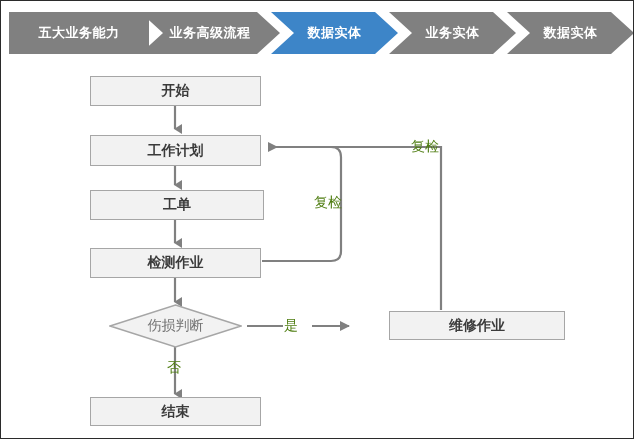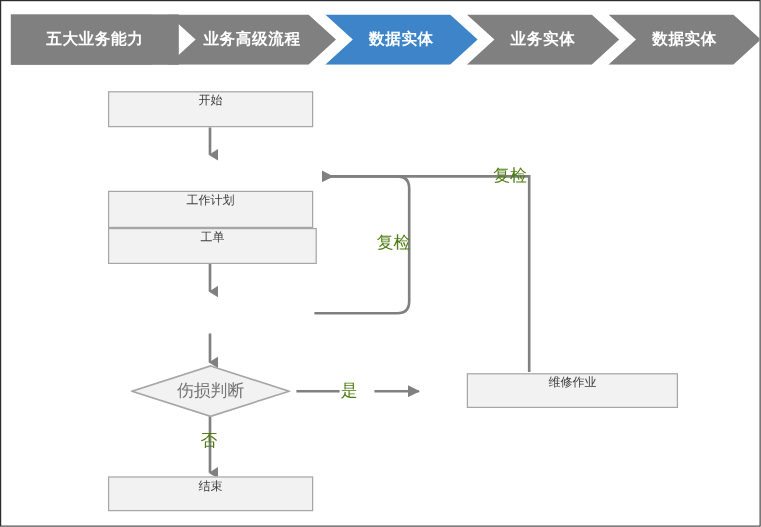--- a/index.html
+++ b/index.html
@@ -55,25 +55,27 @@
     width: 634px;
     height: 439px;
     pointer-events: none;
   }
   .node {
     position: absolute;
     background: #f2f2f2;
     border: 1px solid #a6a6a6;
     box-sizing: border-box;
     display: flex;
+    align-items: center;
     justify-content: center;
-    font-size: 10px;
+    font-size: 14px;
     color: #3b3b3b;
     white-space: nowrap;
     pointer-events: auto;
+    font-weight: bold;
   }
   .diamond-wrap {
     position: absolute;
     pointer-events: auto;
   }
   .diamond-wrap svg {
     position: absolute;
     left: 0;
     top: 0;
   }
@@ -161,28 +163,31 @@
       <path d="M 261,260 L 330,260 Q 340,260 340,250 L 340,156 Q 340,146 330,146 L 268,146" marker-end="url(#arrowLeft)"></path>
 
       <path d="M 440,309 L 440,146 L 268,146"></path>
     </g>
   </svg>
 
   <div class="node" style="left:89px; top:75px; width:171px; height:30px;">
     <span>开始</span>
   </div>
 
-  <div class="node" style="left:89px; top:134px; width:171px; height:31px;margin-top:24px;">
+  <div class="node" style="left:89px; top:134px; width:171px; height:31px;">
     <span>工作计划</span>
   </div>
 
   <div class="node" style="left:89px; top:189px; width:174px; height:30px;">
     <span>工单</span>
   </div>
 
+  <div class="node" style="left:89px; top:247px; width:171px; height:30px;">
+    <span>检测作业</span>
+  </div>
 
   <div class="diamond-wrap" style="left:108px; top:303px; width:133px; height:44px;">
     <svg width="133" height="44" viewBox="0 0 133 44">
       <polygon points="66.5,1 132,22 66.5,43 1,22" fill="#f2f2f2" stroke="#a6a6a6" stroke-width="1.4"></polygon>
     </svg>
     <div class="diamond-label">伤损判断</div>
   </div>
 
   <div class="node" style="left:352px; top:310px; width:176px; height:29px;margin-left:36px;">
     <span>维修作业</span>

